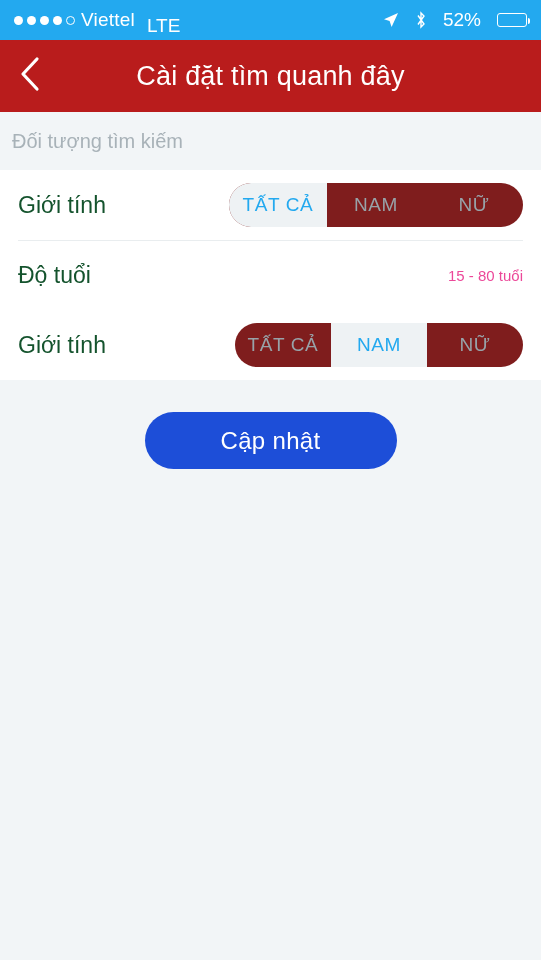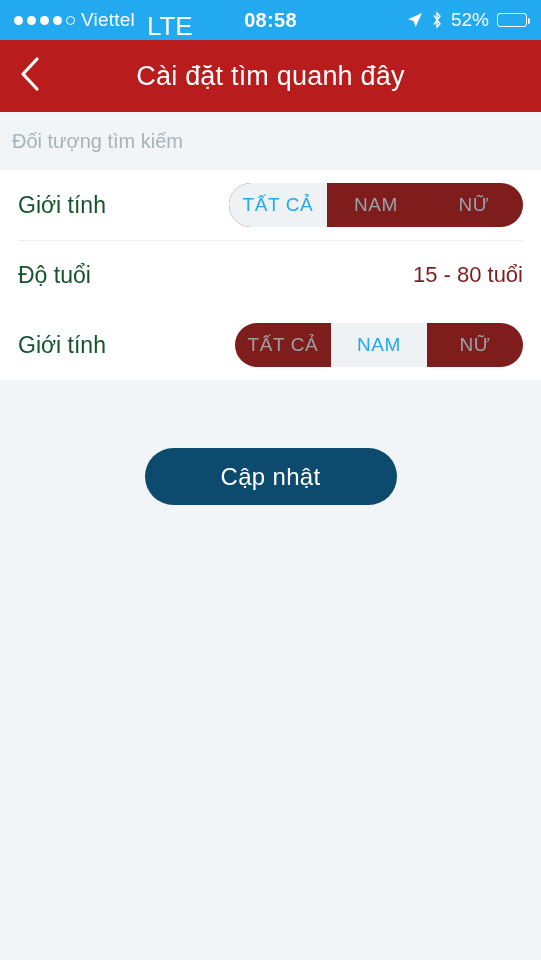--- a/index.html
+++ b/index.html
@@ -46,39 +46,39 @@
   .dot.hollow {
     background: transparent;
     border: 1.5px solid #ffffff;
     box-sizing: border-box;
   }
   .carrier {
     font-size: 19px;
     letter-spacing: 0.2px;
   }
   .lte {
-    font-size: 26px;
+    font-size: 19px;
     margin-left: 6px;
     margin-top: 12px;
   }
   .sb-center {
     position: absolute;
     left: 0;
     right: 0;
     text-align: center;
     font-size: 20px;
     font-weight: bold;
     letter-spacing: 0.3px;
     pointer-events: none;
   }
   .sb-right {
     margin-left: auto;
     display: flex;
     align-items: center;
-    gap: 8px;
+    gap: 16px;
     z-index: 2;
   }
   .loc-icon svg, .bt-icon svg { display: block; }
   .battery-text {
     font-size: 19px;
   }
   .battery {
     width: 30px;
     height: 14px;
     border: 1.5px solid #ffffff;
@@ -163,22 +163,22 @@
     top: 0;
     height: 1px;
     background: #e9edef;
   }
   .row-label {
     font-size: 23px;
     color: #14532d;
   }
   .row-value {
     margin-left: auto;
-    font-size: 22px;
-    color: #7f1d1d;
+    font-size: 15px;
+    color: #ec4899;
   }
 
   
   .segmented {
     margin-left: auto;
     display: flex;
     background: #7f1d1d;
     border-radius: 22px;
     overflow: hidden;
     height: 44px;
@@ -206,28 +206,27 @@
   
   .btn-wrap {
     display: flex;
     justify-content: center;
     padding-top: 32px;
   }
   .update-btn {
     width: 252px;
     height: 57px;
     border-radius: 29px;
-    background: #0c4a6e;
+    background: #1d4ed8;
     color: #ffffff;
     font-size: 24px;
     border: none;
     cursor: pointer;
     font-family: "Liberation Sans", sans-serif;
     letter-spacing: 0.3px;
-    margin-top: 36px;
   }
   .filler {
     flex: 1;
     background: #f2f5f7;
   }
   .page {
     display: flex;
     flex-direction: column;
     height: 960px;
   }
@@ -242,21 +241,20 @@
       <div class="dots">
         <span class="dot"></span>
         <span class="dot"></span>
         <span class="dot"></span>
         <span class="dot"></span>
         <span class="dot hollow"></span>
       </div>
       <span class="carrier">Viettel</span>
       <span class="lte">LTE</span>
     </div>
-    <div class="sb-center">08:58</div>
     <div class="sb-right">
       <span class="loc-icon">
         <svg width="16" height="16" viewBox="0 0 16 16">
             <path d="M15 1 1 7.2l5.6 1.9L8.6 15z" fill="#ffffff"></path>
           </svg>
       </span>
       <span class="bt-icon">
         <svg width="12" height="18" viewBox="0 0 12 18">
             <path d="M3 4.5 9 13 6 16V2l3 3-6 8.5" fill="none" stroke="#ffffff" stroke-width="1.4"></path>
           </svg>

